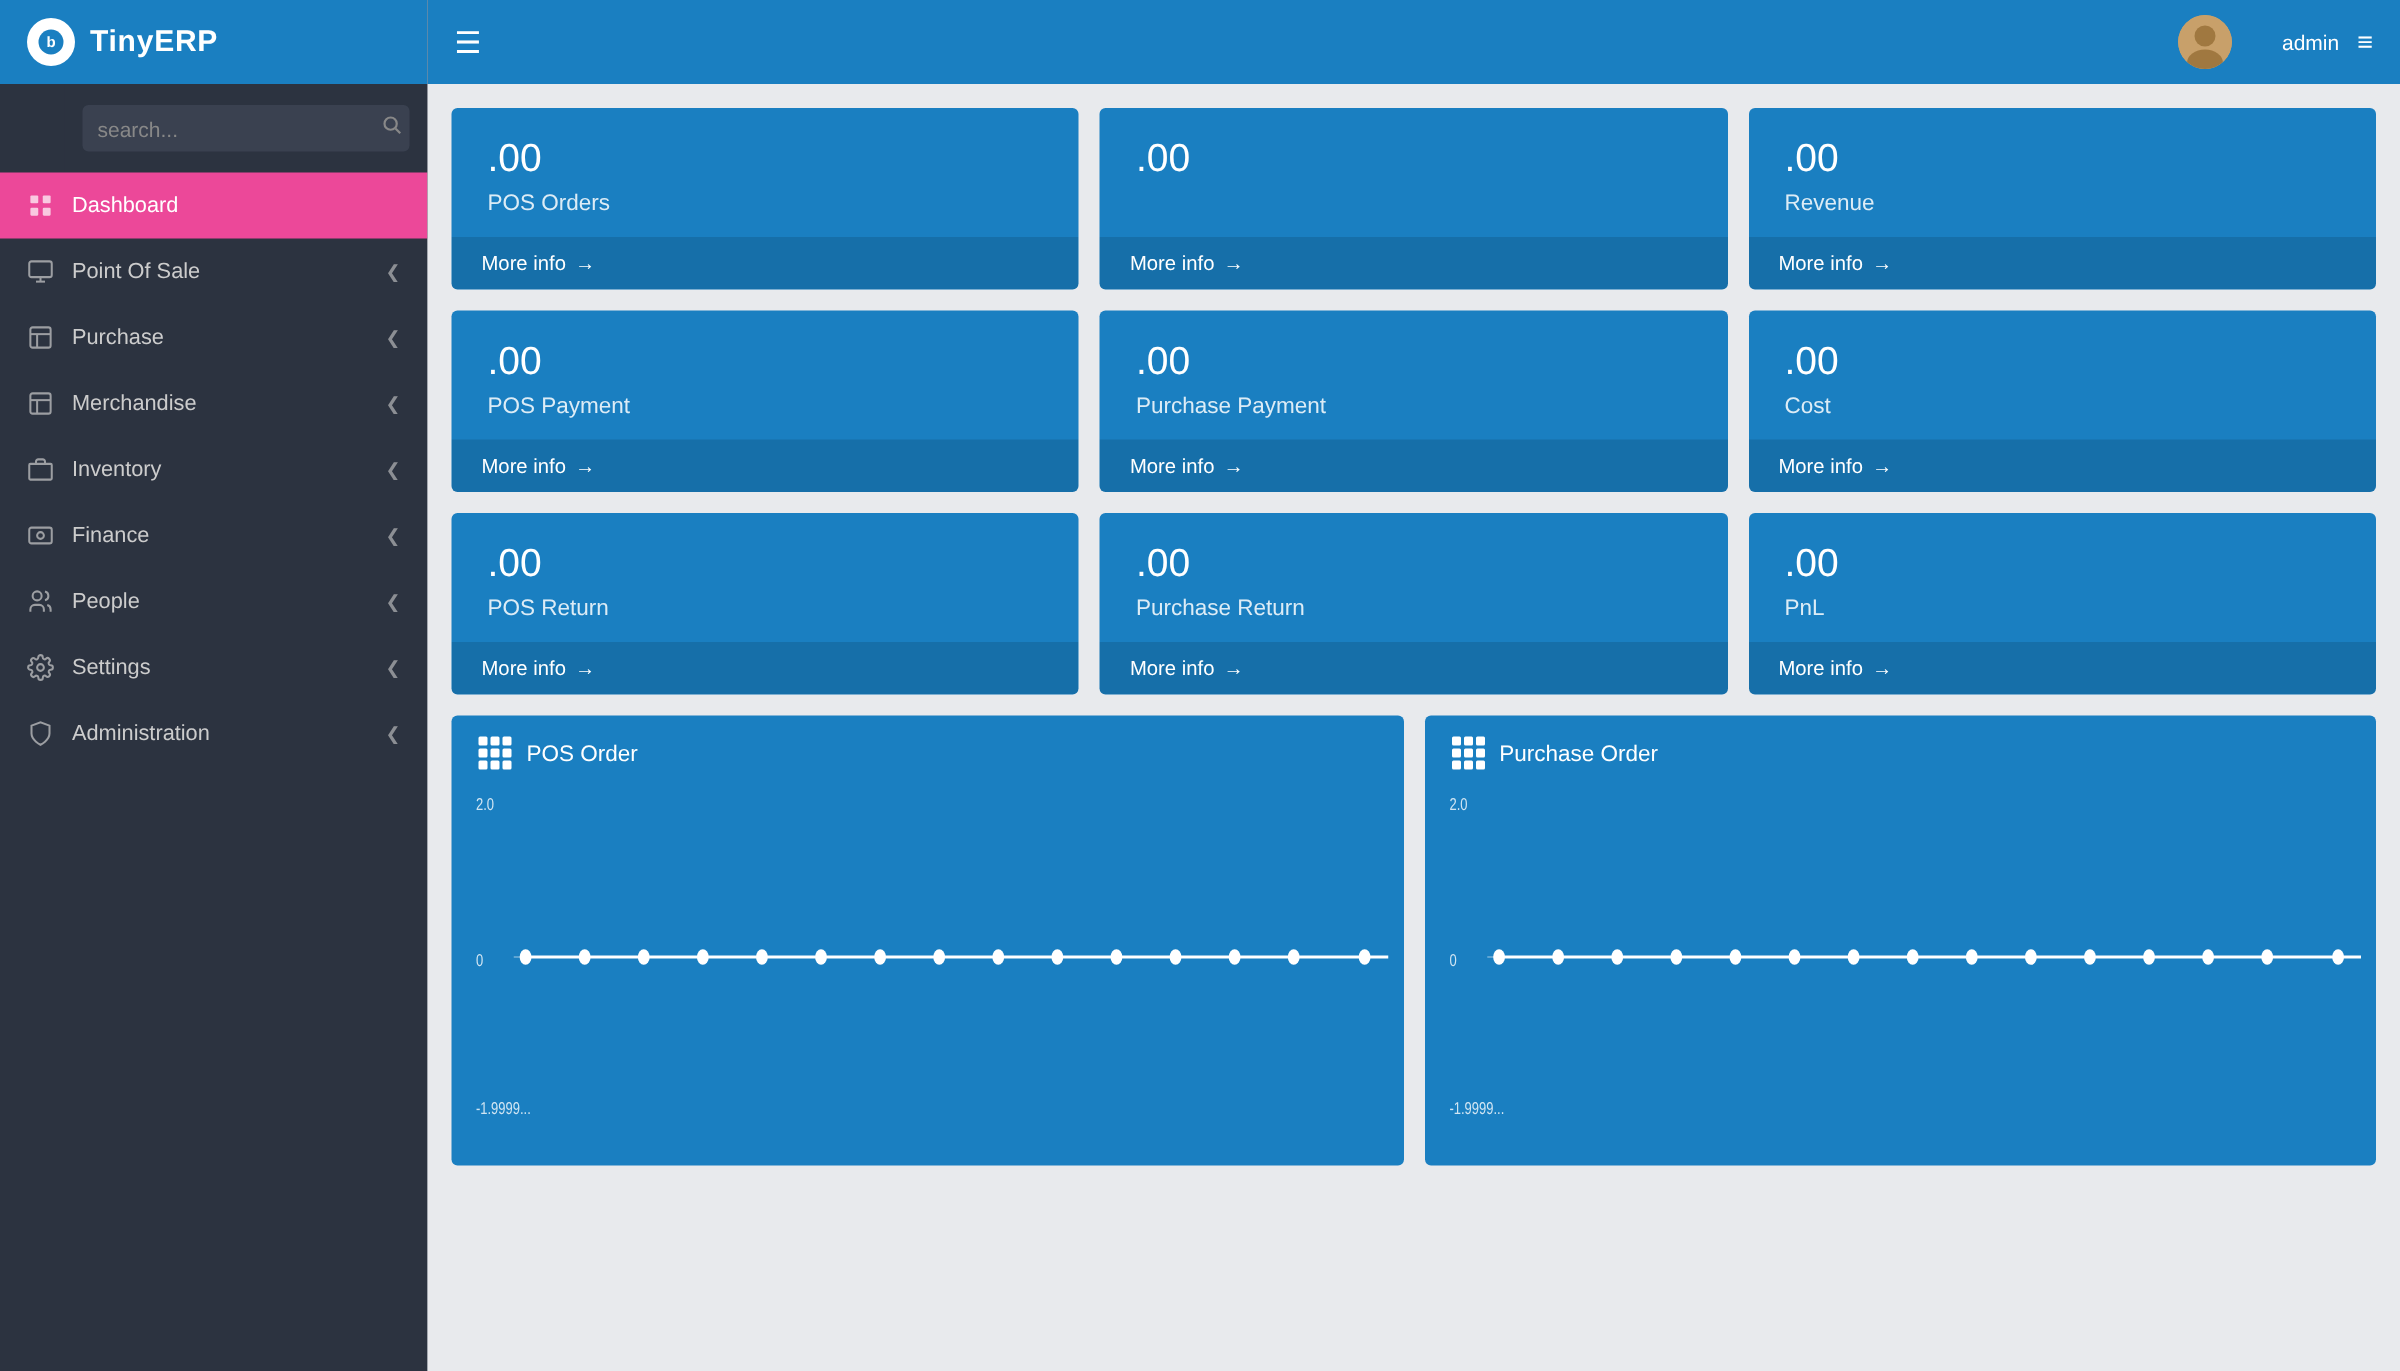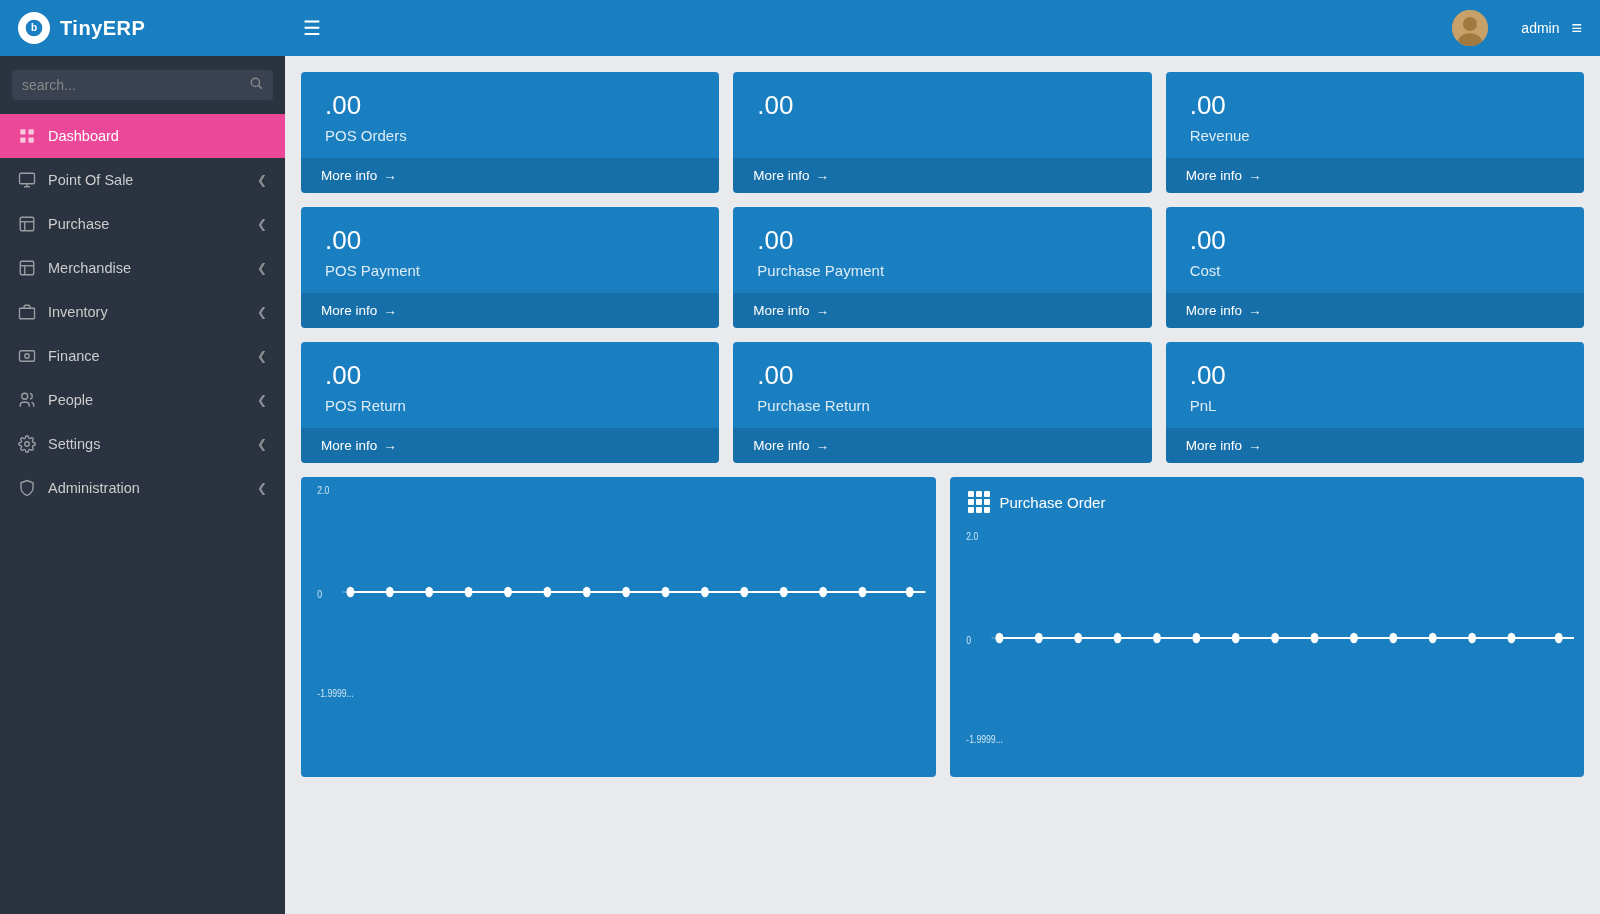--- a/index.html
+++ b/index.html
@@ -37,20 +37,21 @@
     #sidebar-logo svg { width: 20px; height: 20px; }
     #sidebar-title {
       color: white;
       font-size: 20px;
       font-weight: bold;
       letter-spacing: 0.5px;
     }
     #search-box {
       padding: 14px 12px;
       background: #2c3340;
+      margin-left: 43px;
     }
     #search-input-wrapper {
       display: flex;
       align-items: center;
       background: #3a4150;
       border-radius: 4px;
       padding: 6px 10px;
       gap: 8px;
     }
     #search-input {
@@ -462,20 +463,34 @@
           <span>More info</span>
           <span>→</span>
         </div>
       </div>
 
     </div>
 
     <div class="charts-row">
 
       <div class="chart-card">
+        <div class="chart-card-header">
+          <div class="chart-grid-icon">
+            <span></span>
+              <span></span>
+              <span></span>
+            <span></span>
+              <span></span>
+              <span></span>
+            <span></span>
+              <span></span>
+              <span></span>
+          </div>
+          <span>POS Order</span>
+        </div>
         <div class="chart-body">
           <svg class="chart-svg" viewBox="0 0 780 220" preserveAspectRatio="none">
 
             <text x="8" y="16" class="y-label">2.0</text>
             <text x="8" y="116" class="y-label">0</text>
             <text x="8" y="210" class="y-label">-1.9999...</text>
 
             <line x1="40" y1="110" x2="770" y2="110" stroke="rgba(255,255,255,0.4)" stroke-width="1"></line>
 
             <polyline points="50,110 100,110 150,110 200,110 250,110 300,110 350,110 400,110 450,110 500,110 550,110 600,110 650,110 700,110 750,110 780,110" fill="none" stroke="white" stroke-width="2"></polyline>

